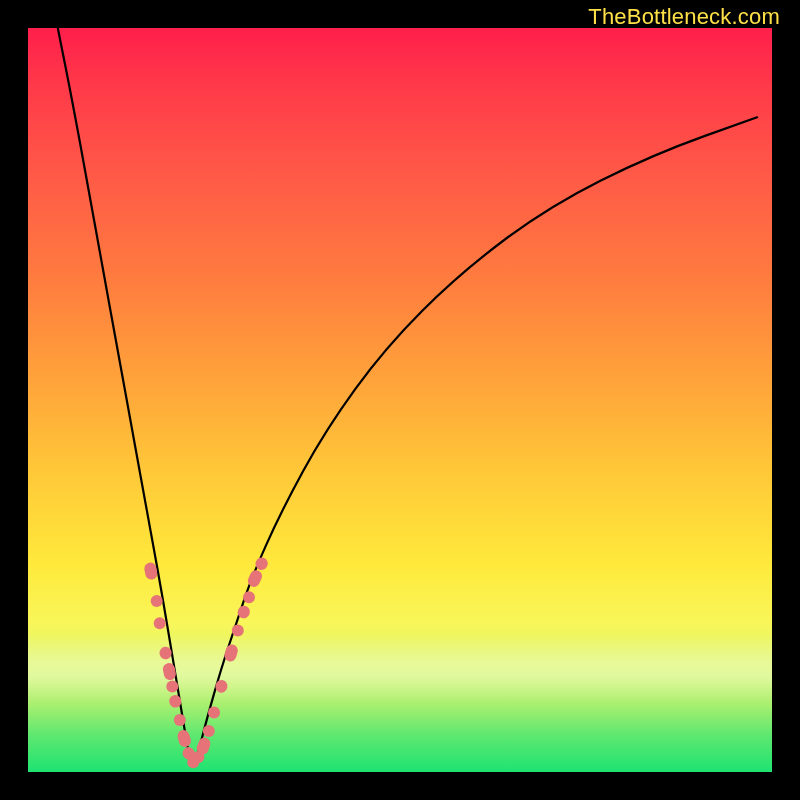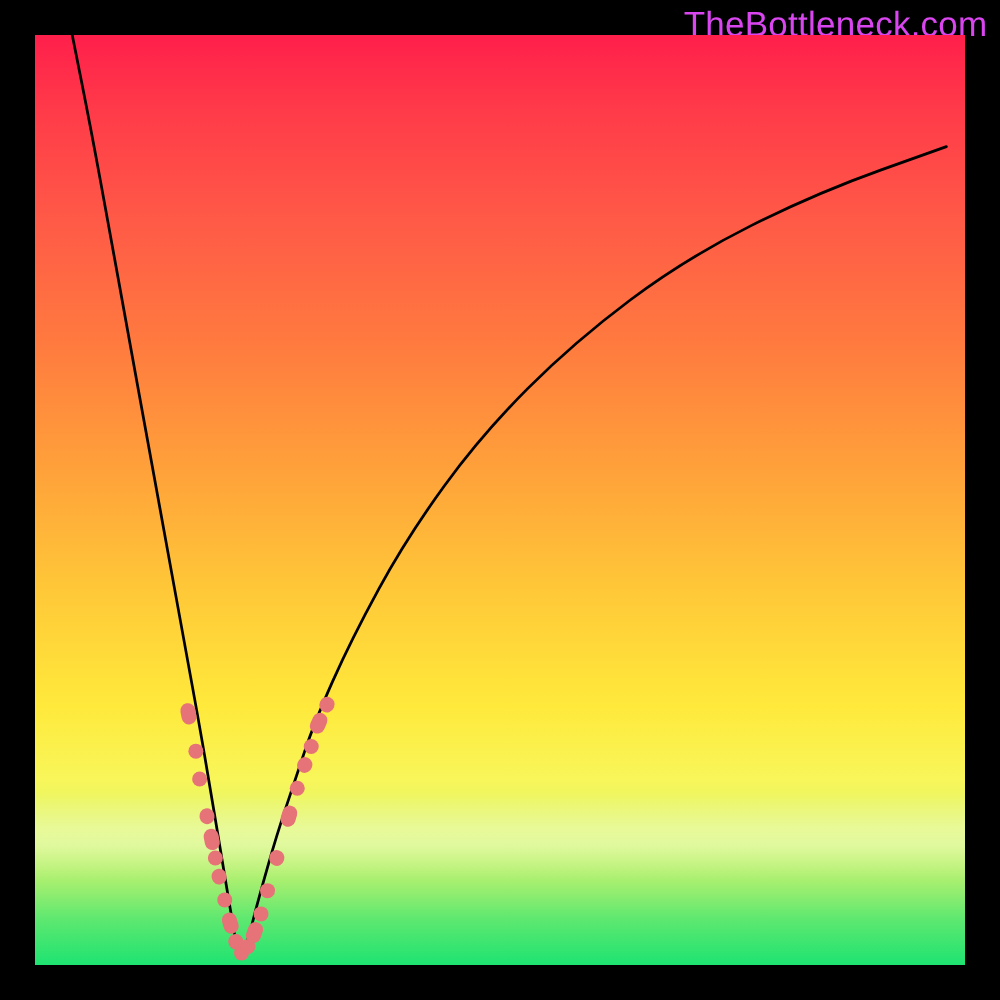--- a/index.html
+++ b/index.html
@@ -53,23 +53,23 @@
       rgba(255,255,255,0.0) 0%,
       rgba(255,255,240,0.35) 40%,
       rgba(255,255,240,0.38) 60%,
       rgba(255,255,255,0.0) 100%
     );
     pointer-events: none;
   }
   .watermark {
     position: absolute;
     top: 4px;
-    right: 10px;
-    color: #d946ef;
-    font-size: 28px;
+    right: 20px;
+    color: #fde047;
+    font-size: 22px;
     font-weight: 500;
     letter-spacing: 0.2px;
     user-select: none;
   }
   svg.curve {
     position: absolute;
     left: 0;
     top: 0;
     width: 744px;
     height: 744px;

